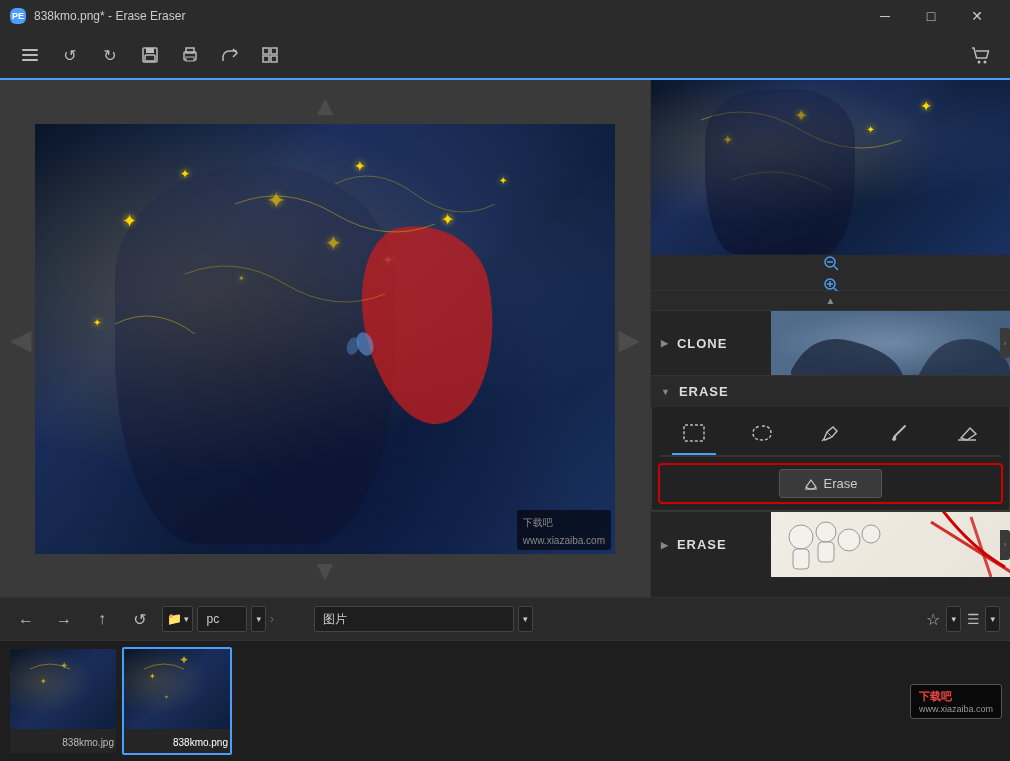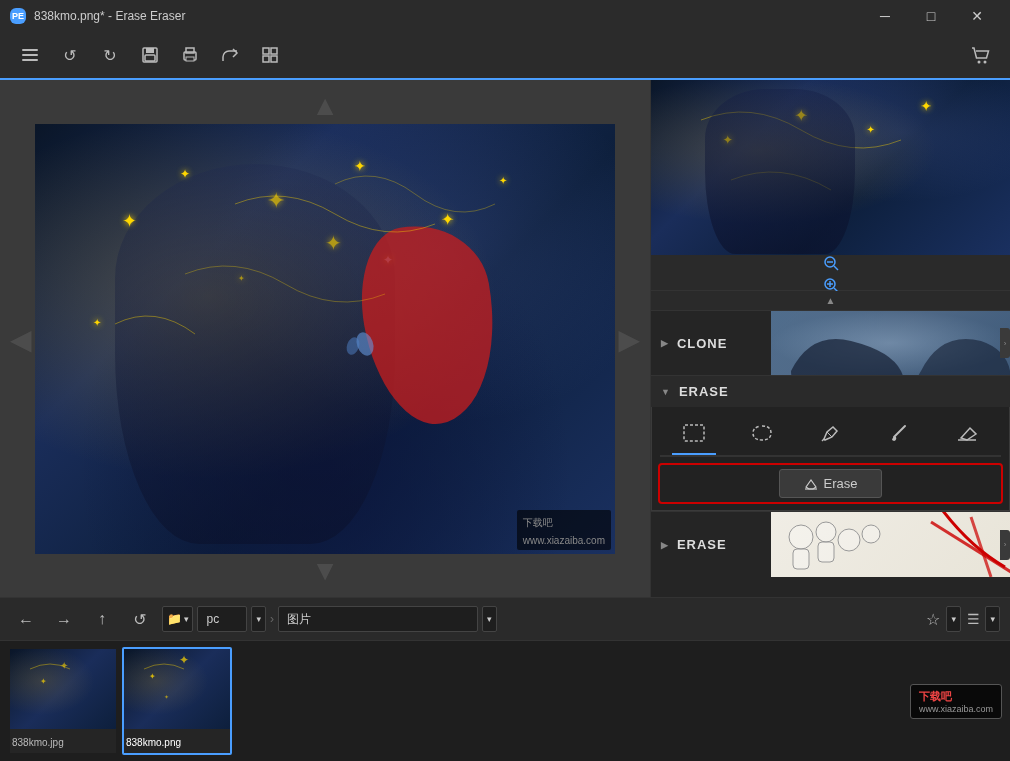--- a/index.html
+++ b/index.html
@@ -456,21 +456,21 @@
     }
     .file-thumb-label {
       font-size: 10px;
       color: #bbb;
       text-align: center;
       padding: 6px 2px;
       background: #252525;
       height: 26px;
       display: flex;
       align-items: center;
-      justify-content: flex-start;
+      justify-content: flex-end;
     }
     .file-thumb.selected .file-thumb-label { color: #fff; }
 
     
     #watermark {
       position: absolute;
       bottom: 2px;
       right: 4px;
       background: rgba(0,0,0,0.6);
       padding: 2px 6px;
@@ -827,21 +827,21 @@
       <span style="font-size:12px">📁</span>
       <span style="font-size:9px">▾</span>
     </div>
 
     <input class="path-input" type="text" value="pc" style="width: 50px;">
     <div class="path-dropdown">
       <span style="font-size:9px">▾</span>
     </div>
     <span class="path-separator">›</span>
 
-    <input class="path-input" type="text" value="图片" style="width: 200px;">
+    <input class="path-input" type="text" value="图片" style="width: 200px; margin-left: 36px;">
     <div class="path-dropdown">
       <span style="font-size:9px">▾</span>
     </div>
   </div>
 
   <button class="star-btn">
     <span>☆</span>
   </button>
   <div class="path-dropdown">
     <span style="font-size:9px">▾</span>

